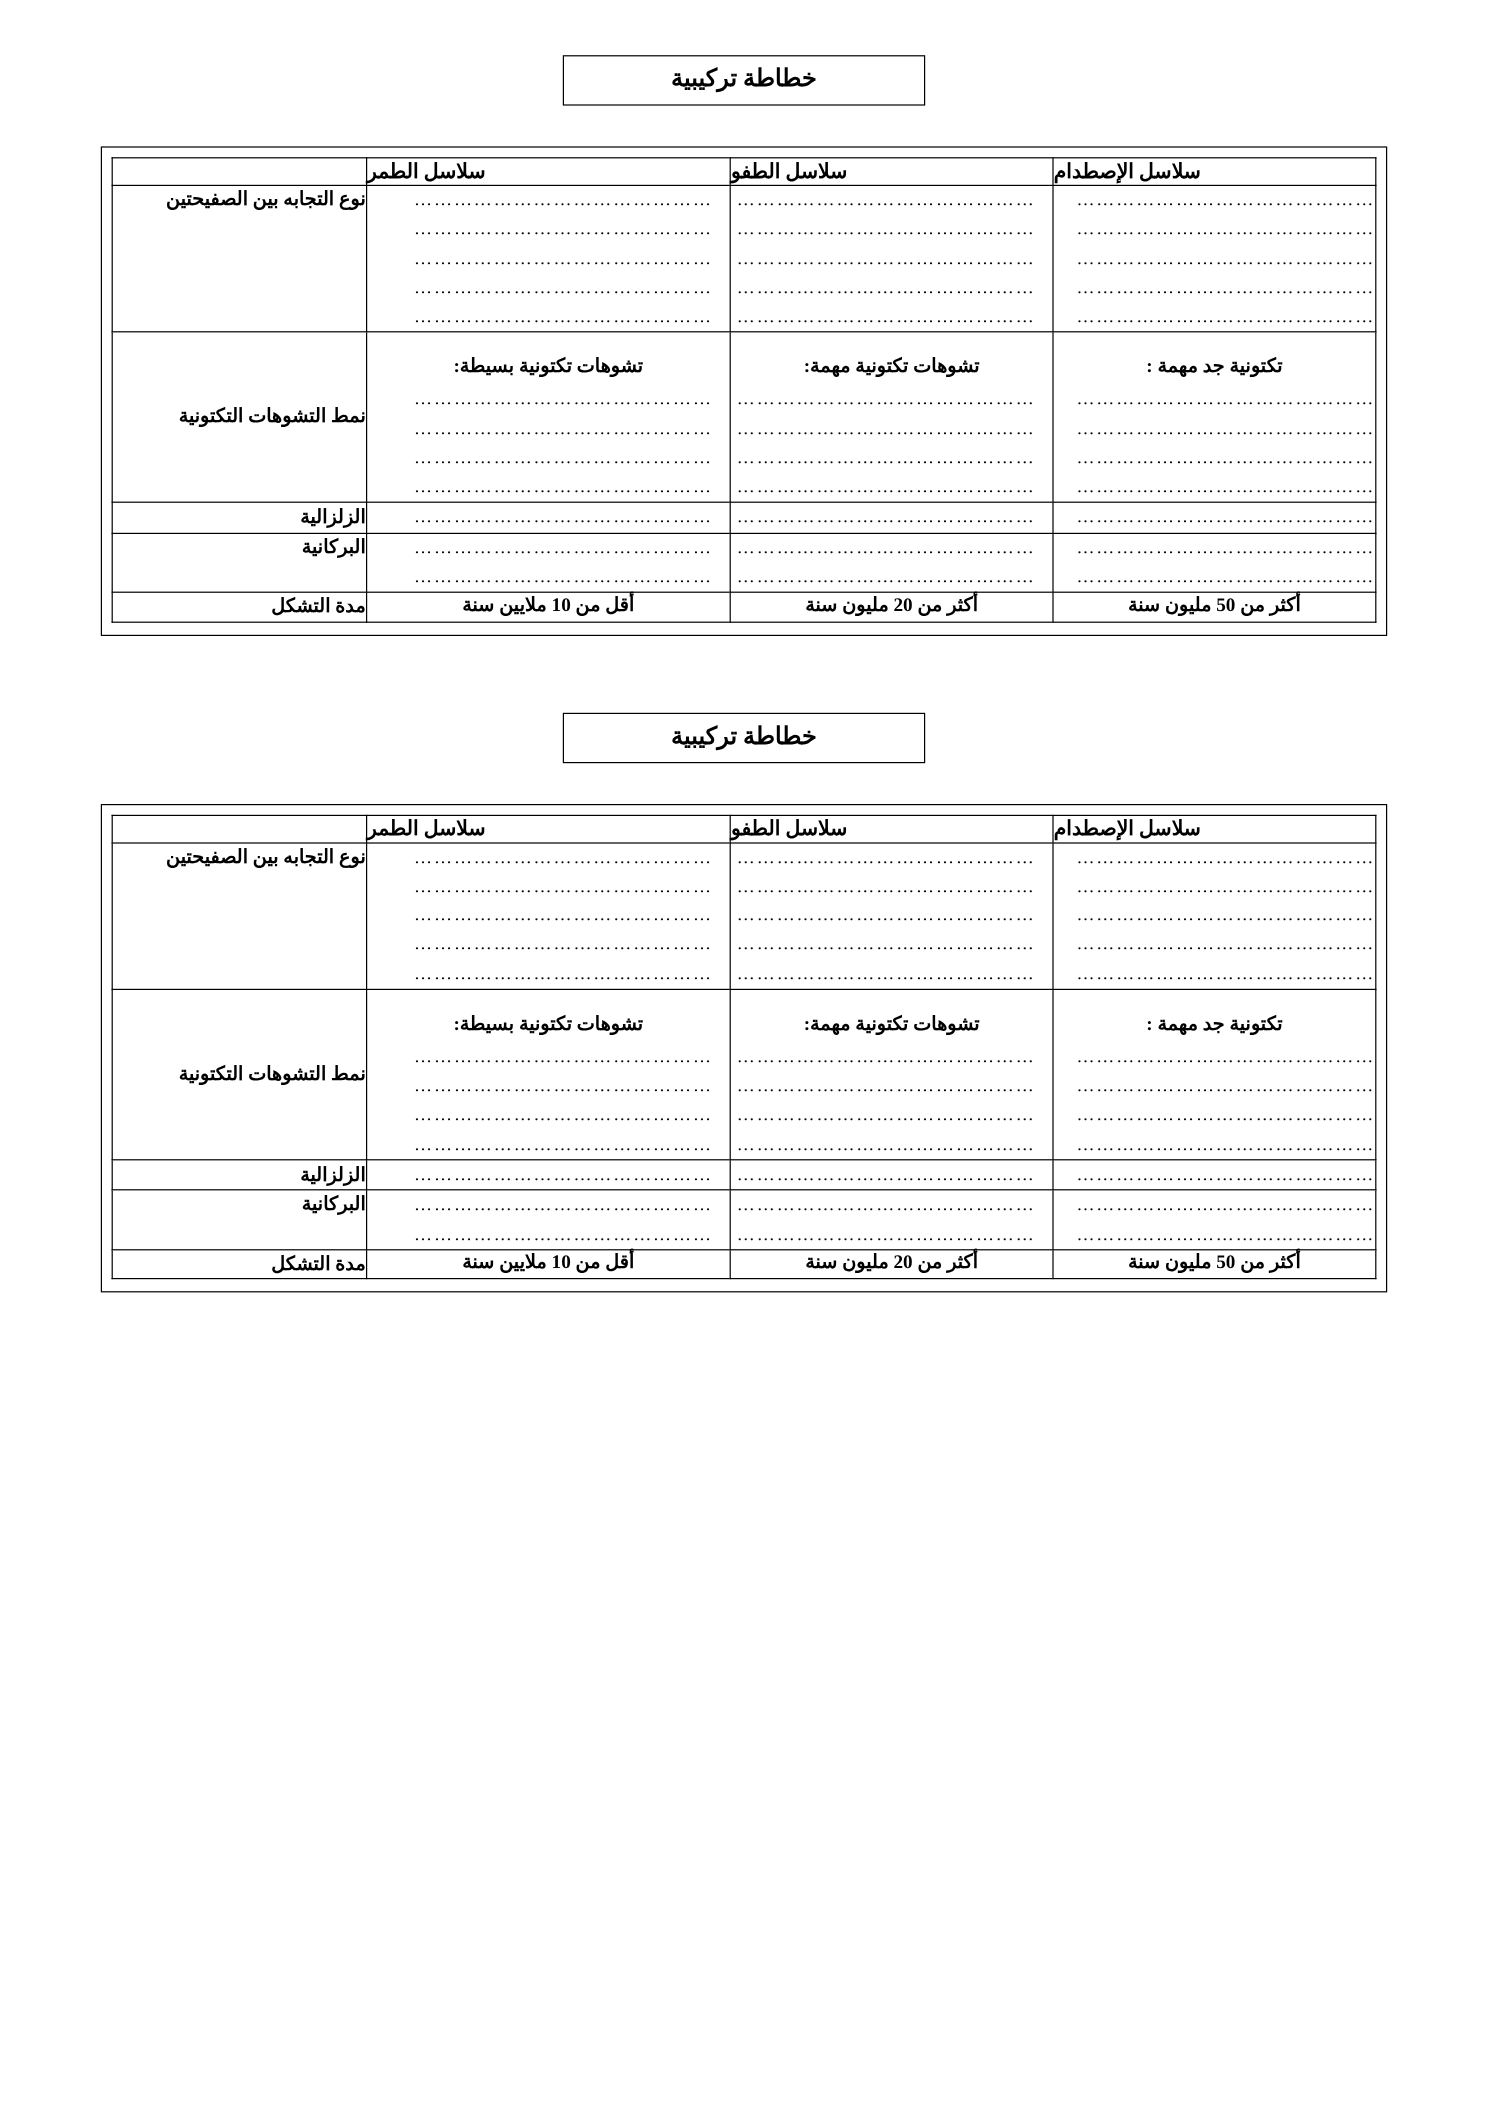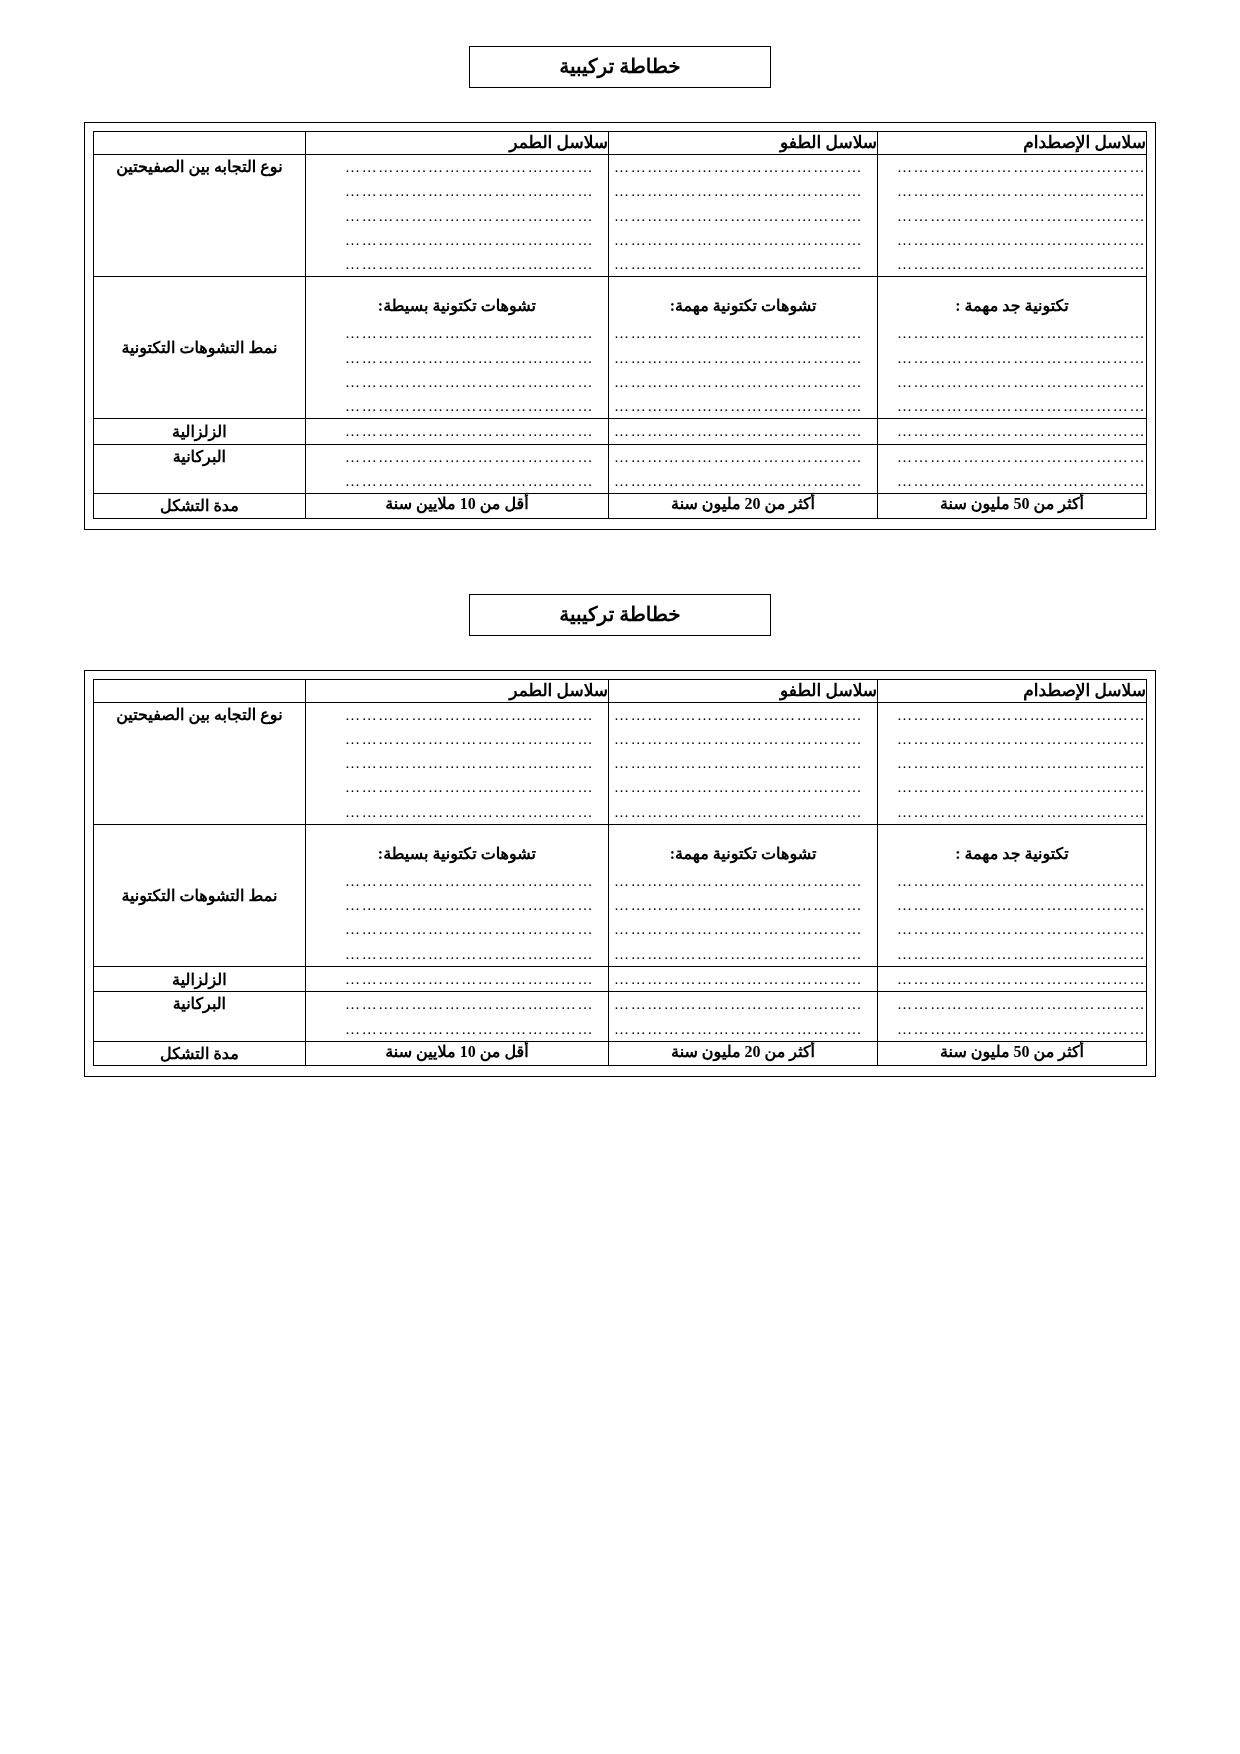--- a/index.html
+++ b/index.html
@@ -49,31 +49,31 @@
     padding: 0;
   }
   .outer-frame {
     border: 1px solid #000;
     width: 1072px;
     margin: 0 auto;
     box-sizing: border-box;
     padding: 8px 8px 10px 8px;
   }
   .hdr {
-    text-align: right;
+    text-align: left;
     font-size: 17px;
     font-weight: bold;
     padding: 6px 4px 7px 4px;
     height: 22px;
     vertical-align: middle;
   }
   .label-cell {
     font-size: 16px;
     font-weight: bold;
-    text-align: center;
+    text-align: right;
     padding: 10px 10px 6px 6px;
     line-height: 1.45;
   }
   .label-cell.mid {
     vertical-align: middle;
   }
   .data-cell {
     padding: 8px 10px 8px 10px;
   }
   .subhead {

